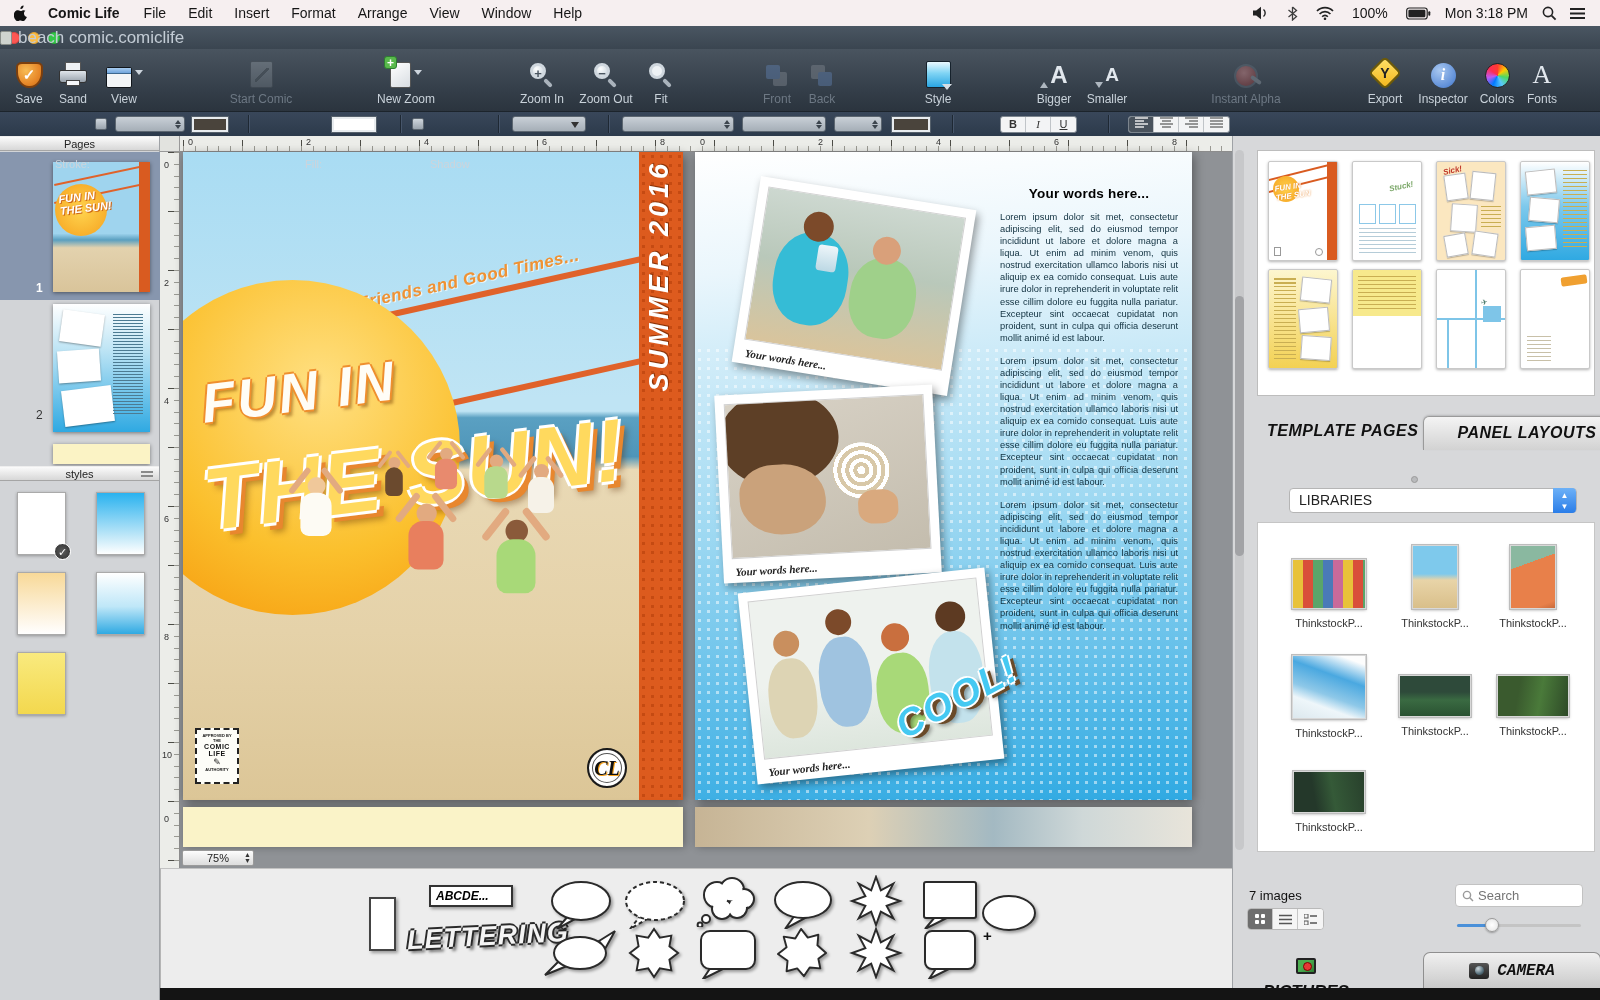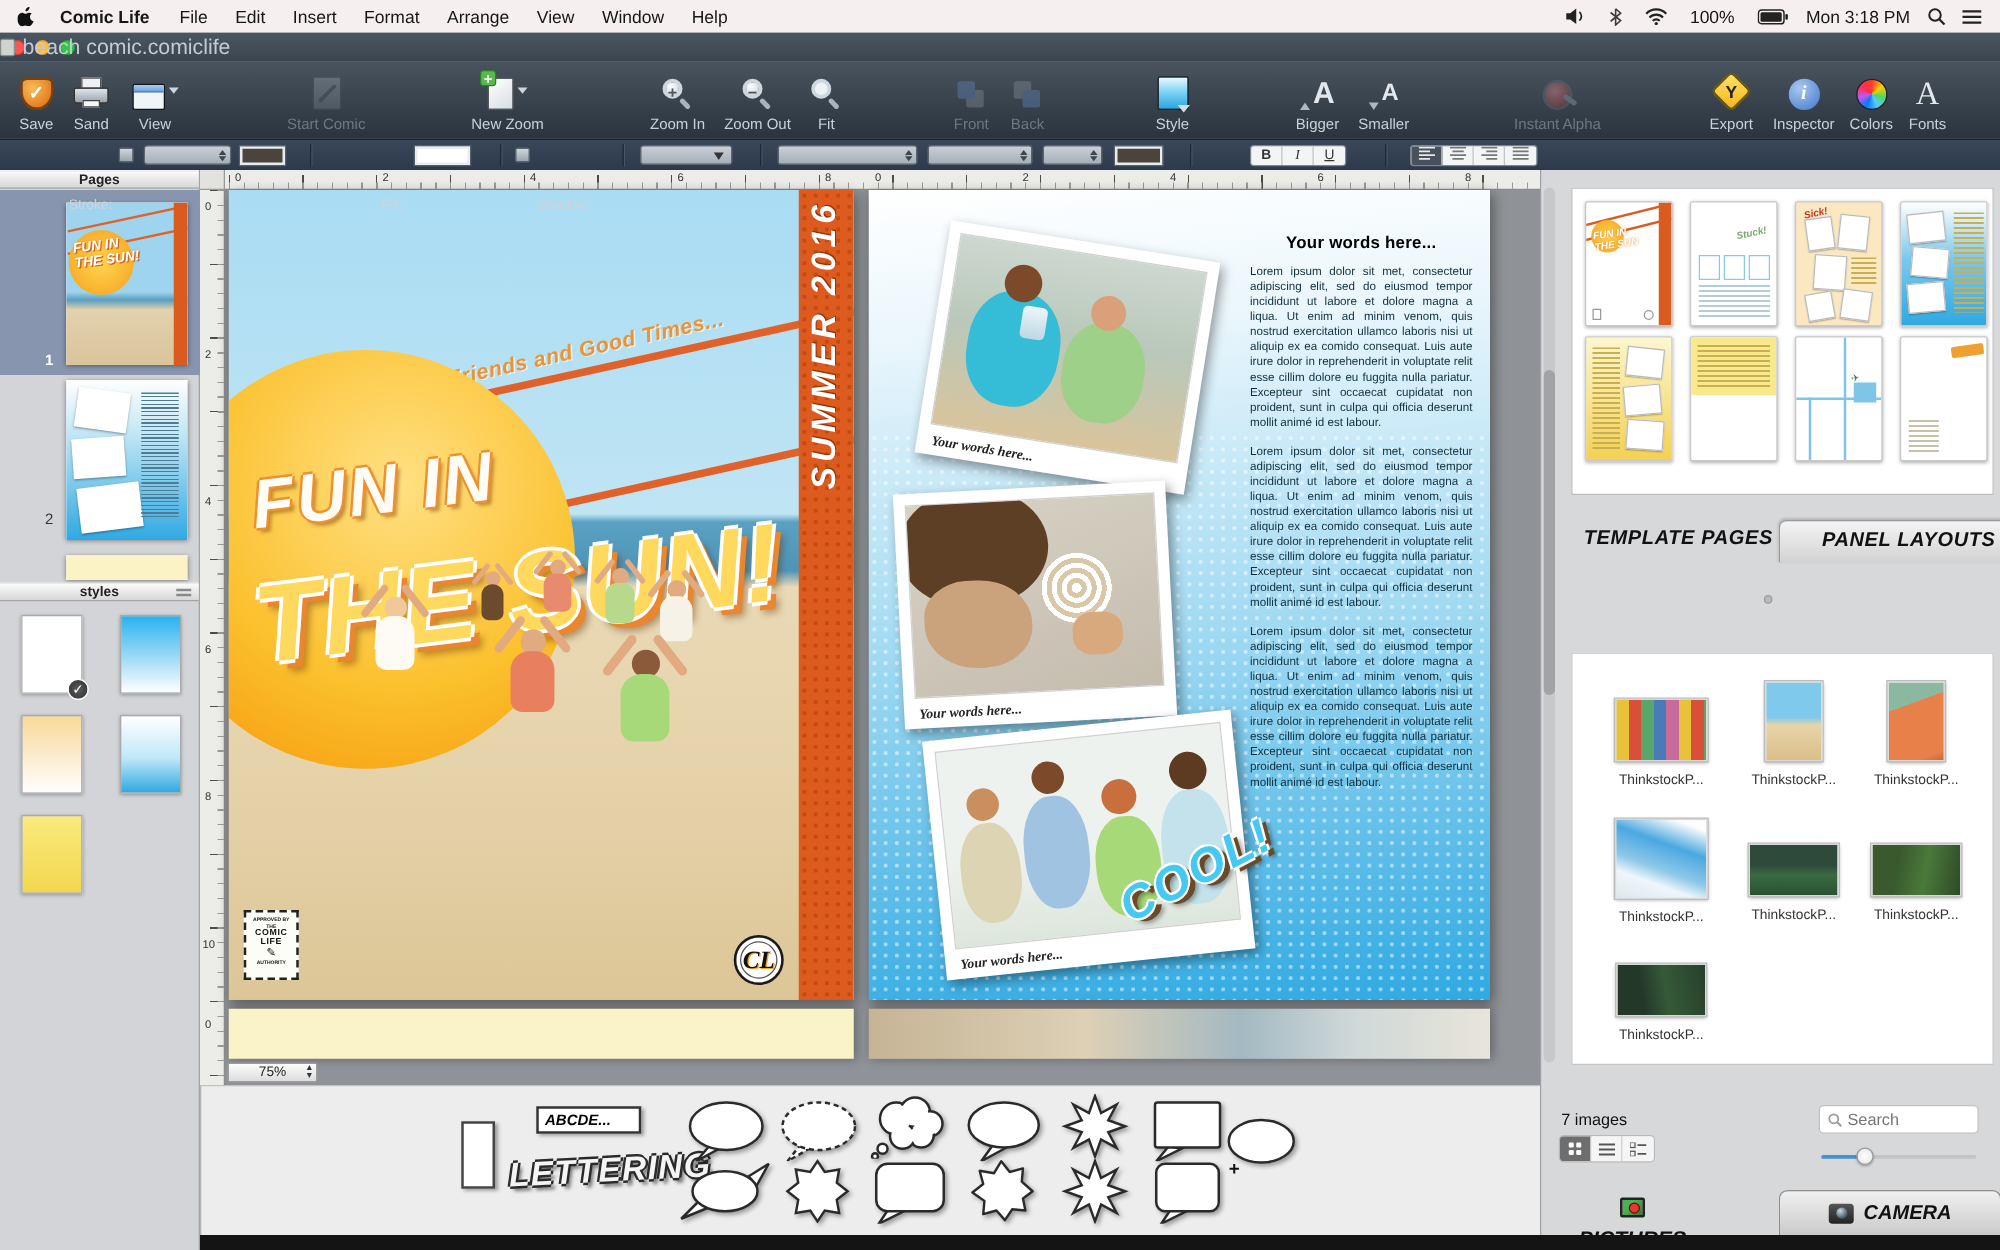--- a/index.html
+++ b/index.html
@@ -75,21 +75,21 @@
   .fb-well { height:15px; border:2px solid #e8ecef; outline:1px solid #55606b; top:5px; position:absolute; }
   .fb-seg { position:absolute; top:4px; height:17px; display:flex; background:#f3f4f5; border:1px solid #7c858e; border-radius:3px; overflow:hidden; }
   .fb-seg .c { width:25px; text-align:center; font-size:11px; line-height:15px; color:#333; border-right:1px solid #c0c4c8; }
   .fb-seg .c:last-child { border-right:none; }
   .fb-seg .c.selc { background:#49525c; }
   .fb-width { position:absolute; top:4px; height:16px; background:linear-gradient(#c9d0d7,#a5aeb7); border:1px solid #5c6670; border-radius:3px; }
   .fb-width::after { content:""; position:absolute; right:6px; top:5px; border-left:4px solid transparent; border-right:4px solid transparent; border-top:6px solid #333; }
 
   
   #sidebar { position:absolute; left:0; top:136px; width:160px; height:864px; background:#d2d4d7; border-right:1px solid #9fa2a6; }
-  .panel-hd { height:15px; background:linear-gradient(#fbfbfb,#d7d7d7); border-top:1px solid #eee; border-bottom:1px solid #a5a5a5; text-align:center; font-size:11px; color:#222; line-height:14px; position:relative;font-weight:bold; }
+  .panel-hd { height:15px; background:linear-gradient(#fbfbfb,#d7d7d7); border-top:1px solid #eee; border-bottom:1px solid #a5a5a5; text-align:center; font-size:11px; color:#222; line-height:14px; position:relative; }
   .panel-hd .grip { position:absolute; right:6px; top:4px; width:12px; height:6px; border-top:2px solid #8a8a8a; border-bottom:2px solid #8a8a8a; }
   #page1-row { position:absolute; left:0; top:16px; width:160px; height:148px; background:#8796ae; }
   .pg-num { position:absolute; font-size:12px; color:#333; }
   .pg-num.sel { color:#fff; font-weight:bold; }
   .pthumb { position:absolute; background:#fff; box-shadow:0 1px 4px rgba(0,0,0,.45); overflow:hidden; }
   
   .m-sky { position:absolute; inset:0; background:linear-gradient(#9fd4ee 55%,#5a9fc0 60%,#e3d2ae 66%,#d9c49a); }
   .m-spine { position:absolute; right:0; top:0; width:11px; height:100%; background:#d95b20; }
   .m-line { position:absolute; height:2px; background:#e0622a; width:120%; }
   .m-sun { position:absolute; border-radius:50%; background:radial-gradient(#ffd54f,#f5a01e); }
@@ -190,21 +190,21 @@
   .viewbtns .vb:last-child { border-right:none; }
   .viewbtns .vb.selv { background:#6e6e6e; }
   #searchbox { position:absolute; left:222px; top:748px; width:128px; height:23px; background:#fff; border:1px solid #c2c2c2; border-radius:4px; display:flex; align-items:center; padding:0 6px; gap:4px; }
   #searchbox input { border:none; outline:none; width:90px; font-size:13px; color:#333; background:transparent; }
   #sizeslider { position:absolute; left:224px; top:782px; width:124px; height:14px; }
   #sizeslider .trk { position:absolute; left:0; right:0; top:6px; height:3px; background:#c4c4c4; border-radius:2px; }
   #sizeslider .fill { position:absolute; left:0; top:6px; width:34px; height:3px; background:#4a90d9; border-radius:2px; }
   #sizeslider .th { position:absolute; left:28px; top:0; width:14px; height:14px; border-radius:50%; background:radial-gradient(#fff,#e2e2e2); border:1px solid #9a9a9a; box-shadow:0 1px 2px rgba(0,0,0,.3); }
   #btabs { position:absolute; left:0; top:816px; width:368px; height:36px; font-weight:bold; font-style:italic; }
   #tab-pictures { position:absolute; left:30px; top:6px; font-size:17px; color:#111; display:flex; align-items:center; gap:8px;flex-direction:column; }
-  #tab-camera { position:absolute; left:190px; top:0; width:178px; height:36px; background:linear-gradient(#f0f0f0,#cacaca); border:1px solid #8f8f8f; border-bottom:none; border-radius:7px 7px 0 0; display:flex; align-items:center; justify-content:center; gap:8px; font-size:16px; color:#111; }
+  #tab-camera { position:absolute; left:190px; top:0; width:178px; height:36px; background:linear-gradient(#f0f0f0,#cacaca); border:1px solid #8f8f8f; border-bottom:none; border-radius:7px 7px 0 0; display:flex; align-items:center; justify-content:center; gap:8px; font-size:16px; color:#111;font-family:Liberation Mono, monospace; }
   .pic-ic { width:20px; height:16px; background:linear-gradient(135deg,#4caf50 40%,#2e7d32); border:2px solid #222; border-radius:2px; position:relative; }
   .pic-ic::after { content:""; position:absolute; left:5px; top:2px; width:7px; height:7px; border-radius:50%; background:#e53935; border:1px solid #7f0000; }
   .cam-ic { width:20px; height:16px; background:linear-gradient(#555,#222); border-radius:3px; position:relative; }
   .cam-ic::after { content:""; position:absolute; left:6px; top:3px; width:9px; height:9px; border-radius:50%; background:radial-gradient(circle at 35% 30%,#cfd8dc,#546e7a 60%,#263238); }
   #bottom-edge { position:absolute; left:160px; top:988px; width:1440px; height:12px; background:#141414; }
 </style>
 </head>
 <body>
 
 <div id="menubar">
@@ -712,20 +712,21 @@
       <div class="lines" style="left:6px;top:66px;width:24px;height:26px;background:repeating-linear-gradient(180deg,#c8c0a8 0 1.5px,transparent 1.5px 4px);"></div>
     </div>
   </div>
 
   <div class="tabrow" style="top:278px;">
     <span class="tab-flat" style="left:34px;top:8px;">TEMPLATE PAGES</span>
     <div class="tab-raised" style="left:190px;top:2px;width:208px;height:34px;line-height:32px;">PANEL LAYOUTS</div>
   </div>
 
   <div id="grab-dot"></div>
+  <div id="libsel"><span>LIBRARIES</span><span class="stp">▲<br>▼</span></div>
 
   <div id="imgbox">
     <div class="lib-item" style="left:28px;top:36px;width:86px;">
       <span class="im" style="width:74px;height:50px;background:repeating-linear-gradient(90deg,#e8c23a 0 10px,#d94f3a 10px 20px,#5aa56a 20px 30px,#4a7ab8 30px 40px,#c86a9a 40px 50px);"></span>
       <div class="nm">ThinkstockP...</div>
     </div>
     <div class="lib-item" style="left:134px;top:22px;width:86px;">
       <span class="im" style="width:46px;height:64px;background:linear-gradient(#7ec9ec 45%,#e8d4a8 55%,#d9bf8a);"></span>
       <div class="nm">ThinkstockP...</div>
     </div>

